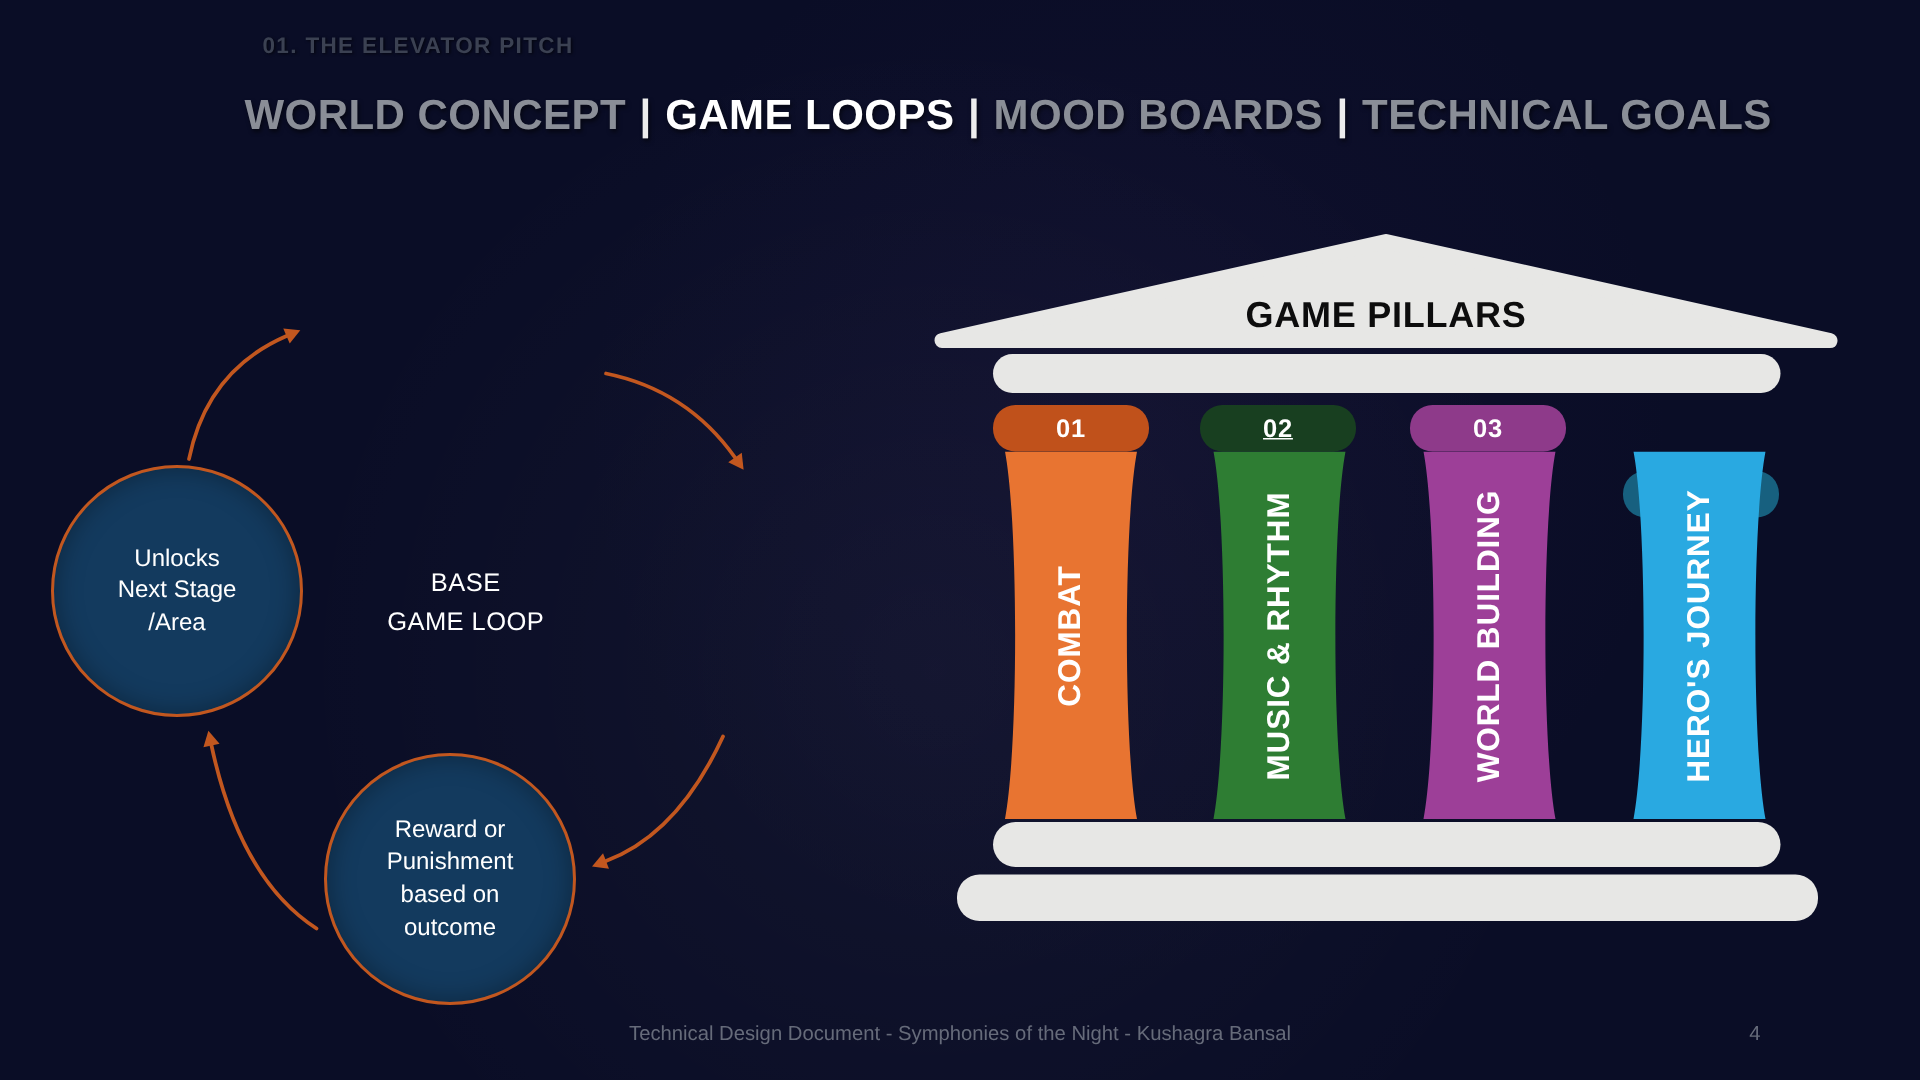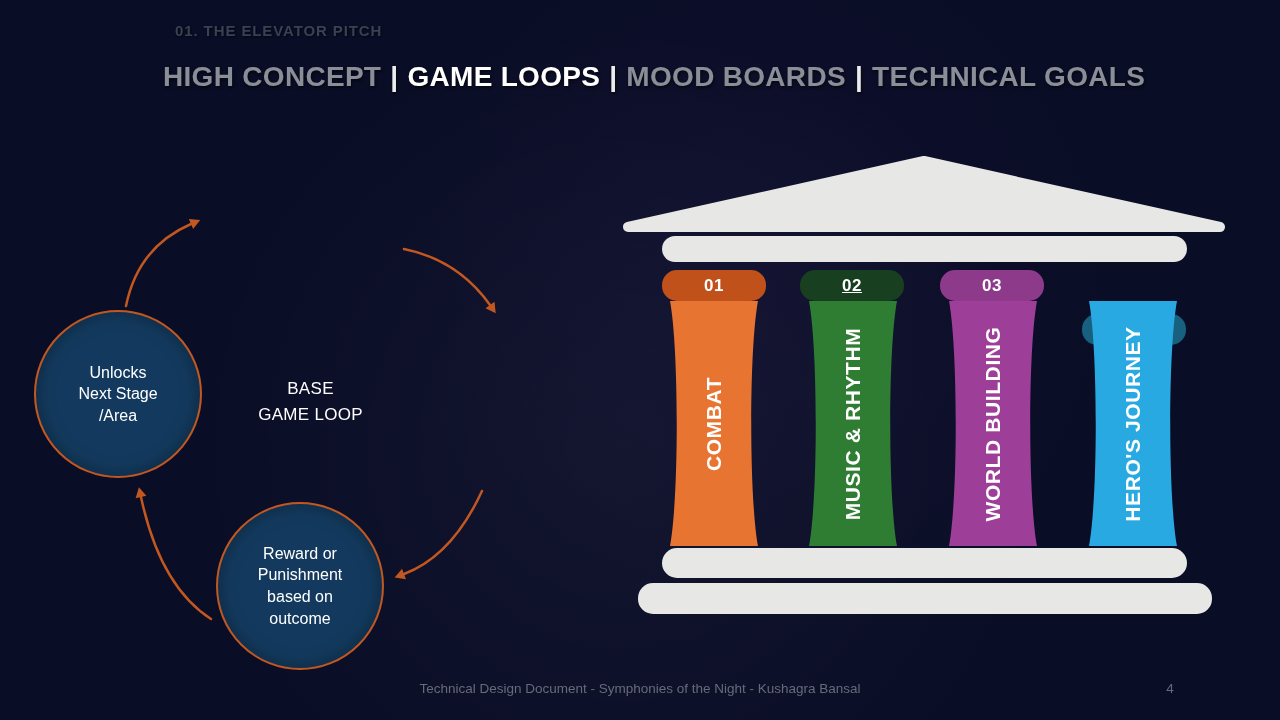--- a/index.html
+++ b/index.html
@@ -87,21 +87,21 @@
     font-size:13.5px; color:#666b7a;
   }
 </style>
 </head>
 <body>
 
 <div class="slide">
 
   <div class="eyebrow">01. THE ELEVATOR PITCH</div>
   <div class="main-title">
-    <span class="seg-muted">HIGH CONCEPT</span><span class="title-sep">|</span><span class="seg-active">GAME LOOPS</span><span class="title-sep">|</span><span class="seg-muted">MOOD BOARDS</span><span class="title-sep">|</span><span class="seg-muted">TECHNICAL GOALS</span>
+    <span class="seg-muted">WORLD CONCEPT</span><span class="title-sep">|</span><span class="seg-active">GAME LOOPS</span><span class="title-sep">|</span><span class="seg-muted">MOOD BOARDS</span><span class="title-sep">|</span><span class="seg-muted">TECHNICAL GOALS</span>
   </div>
 
   <svg class="loop-arrows" viewBox="0 0 620 720" style="color: rgb(194, 87, 31);">
     <g fill="none" stroke="currentColor" stroke-width="2.5" stroke-linecap="round">
       <path d="M 404 249 Q 458 260 490 305"></path>
       <path d="M 482 491 Q 452 556 404 574"></path>
       <path d="M 211 619 Q 160 586 141 497"></path>
       <path d="M 126 306 Q 138 247 191 224"></path>
     </g>
     <g fill="currentColor">
@@ -131,20 +131,21 @@
 Next Stage
 /Area</span>
   </div>
 
   <div class="loop-center">BASE
 GAME LOOP</div>
 
   <svg class="roof-svg" viewBox="0 0 616 84">
     <polygon points="308,9 604,75 12,75" stroke-width="10" stroke-linejoin="round" style="fill: rgb(231, 231, 229); stroke: rgb(231, 231, 229);"></polygon>
   </svg>
+  <div class="roof-label">GAME PILLARS</div>
 
   <div class="beam architrave" style="background: rgb(231, 231, 229);"></div>
 
   <div class="badge b0" style="background: rgb(192, 81, 27);">
     <span>01</span>
   </div>
   <div class="badge b1" style="background: rgb(24, 63, 32); text-decoration: underline;">
     <span>02</span>
   </div>
   <div class="badge b2" style="background: rgb(142, 58, 138);">

